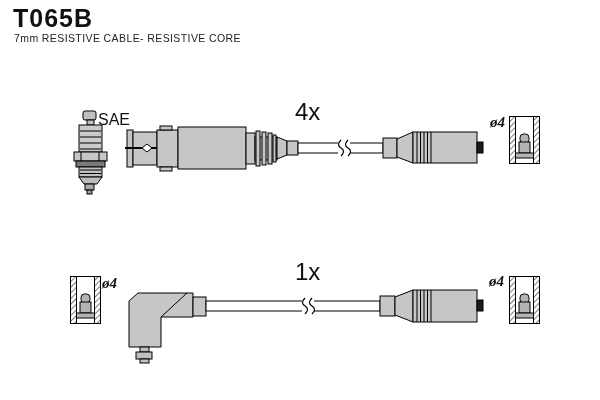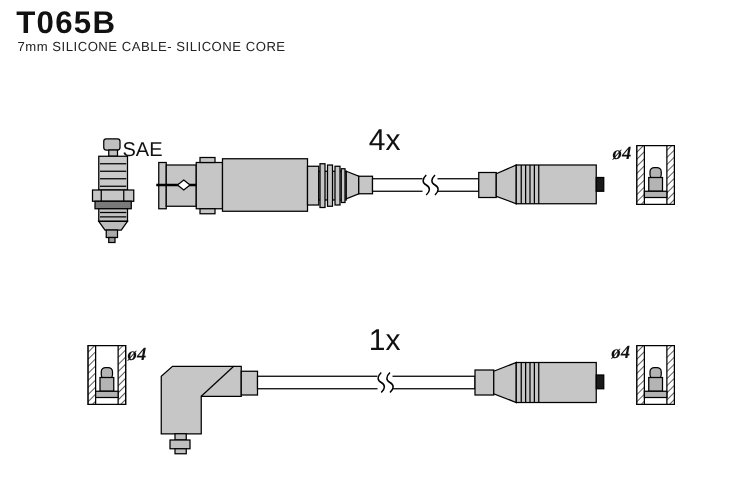--- a/index.html
+++ b/index.html
@@ -17,21 +17,21 @@
   svg .sae{font-family:"Liberation Sans",sans-serif;font-size:16px;fill:#111;}
   svg .dia{font-family:"Liberation Serif",serif;font-style:italic;font-weight:bold;
            font-size:15px;fill:#111;}
 </style>
 </head>
 <body>
 
 <div class="page">
 
   <div class="part-number">T065B</div>
-  <div class="subtitle">7mm SILICONE CABLE- SILICONE CORE</div>
+  <div class="subtitle">7mm RESISTIVE CABLE- RESISTIVE CORE</div>
 
   <svg width="600" height="400" viewBox="0 0 600 400">
     <defs>
       <pattern id="hatch" width="4" height="4" patternUnits="userSpaceOnUse" patternTransform="rotate(45)">
         <rect width="4" height="4" fill="#ffffff"></rect>
         <line x1="0" y1="0" x2="0" y2="4" stroke="#444" stroke-width="1.4"></line>
       </pattern>
 
       <g id="sleeve-proto">
         <rect x="0.5" y="0.5" width="30" height="47" fill="#ffffff" stroke="#000"></rect>

